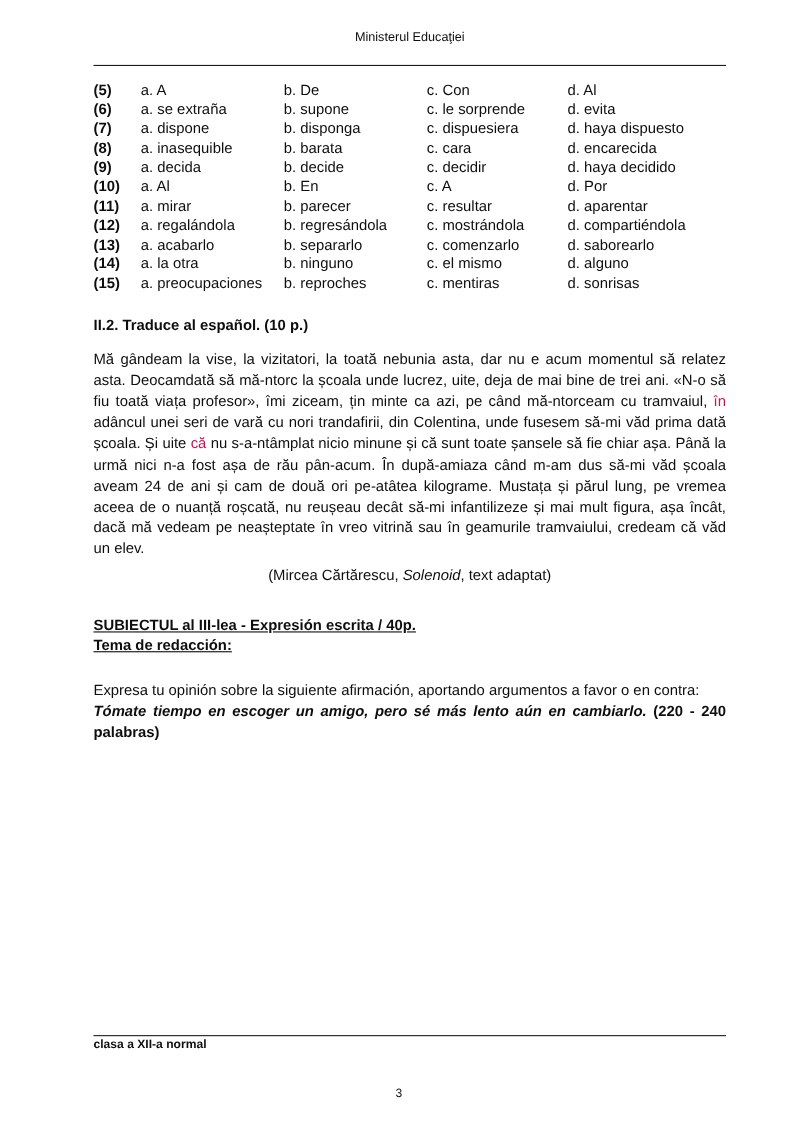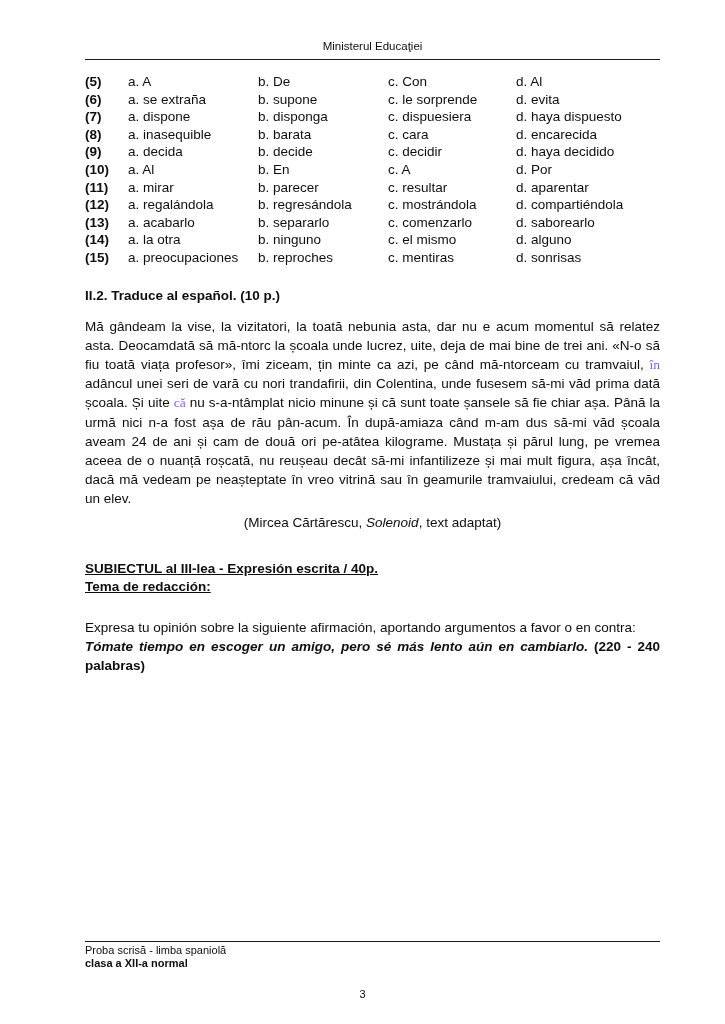--- a/index.html
+++ b/index.html
@@ -5,21 +5,21 @@
   html,body{margin:0;padding:0;background:#ffffff;}
   .page{
     position:relative;
     width:725px;height:1024px;
     background:#ffffff;
     font-family:"Liberation Sans", sans-serif;
     color:#0e0e0e;
     overflow:hidden;
   }
   .doc-header{
-    position:absolute;top:40px;left:85px;width:575px;
+    position:absolute;top:28px;left:85px;width:575px;
     text-align:center;font-size:11.5px;
   }
   .header-rule{
     position:absolute;top:59px;left:85px;width:575px;
     border-top:1.6px solid #1c1c1c;height:0;
   }
   .content{
     position:absolute;top:70px;left:85px;width:575px;
     font-size:13.5px;
   }
@@ -31,21 +31,21 @@
   .qtable div{line-height:17.6px;white-space:nowrap;}
   .qnum{font-weight:bold;}
   .h2{
     font-weight:bold;margin-top:21px;
   }
   .para{
     margin-top:14px;
     text-align:justify;
     line-height:19.2px;
   }
-  .blue{color:#8b5cf6;font-family:Liberation Serif, serif;}
+  .blue{color:#be185d;}
   .attribution{
     margin-top:4px;text-align:center;line-height:19.2px;
   }
   .italic{font-style:italic;}
   .h3{
     margin-top:28px;font-weight:bold;text-decoration:underline;line-height:18px;
   }
   .h3sub{
     font-weight:bold;line-height:18px;text-decoration:underline;
   }
@@ -151,19 +151,18 @@
     <div class="attribution"><span>(Mircea Cărtărescu, </span><span class="italic">Solenoid</span><span>, text adaptat)</span></div>
 
     <div class="h3">SUBIECTUL al III-lea - Expresión escrita / 40p.</div>
     <div class="h3sub">Tema de redacción:</div>
 
     <div class="para2"><span>Expresa tu opinión sobre la siguiente afirmación, aportando argumentos a favor o en contra:</span><br><span class="bolditalic">Tómate tiempo en escoger un amigo, pero sé más lento aún en cambiarlo.</span><span class="bold"> (220 - 240 palabras)</span></div>
 
   </div>
 
   <div class="footer">
-    <div>Proba scrisă - limba spaniolă</div>
     <div class="footer-line2">clasa a XII-a normal</div>
   </div>
 
   <div class="page-number">3</div>
 
 </div>
 
 </body></html>

